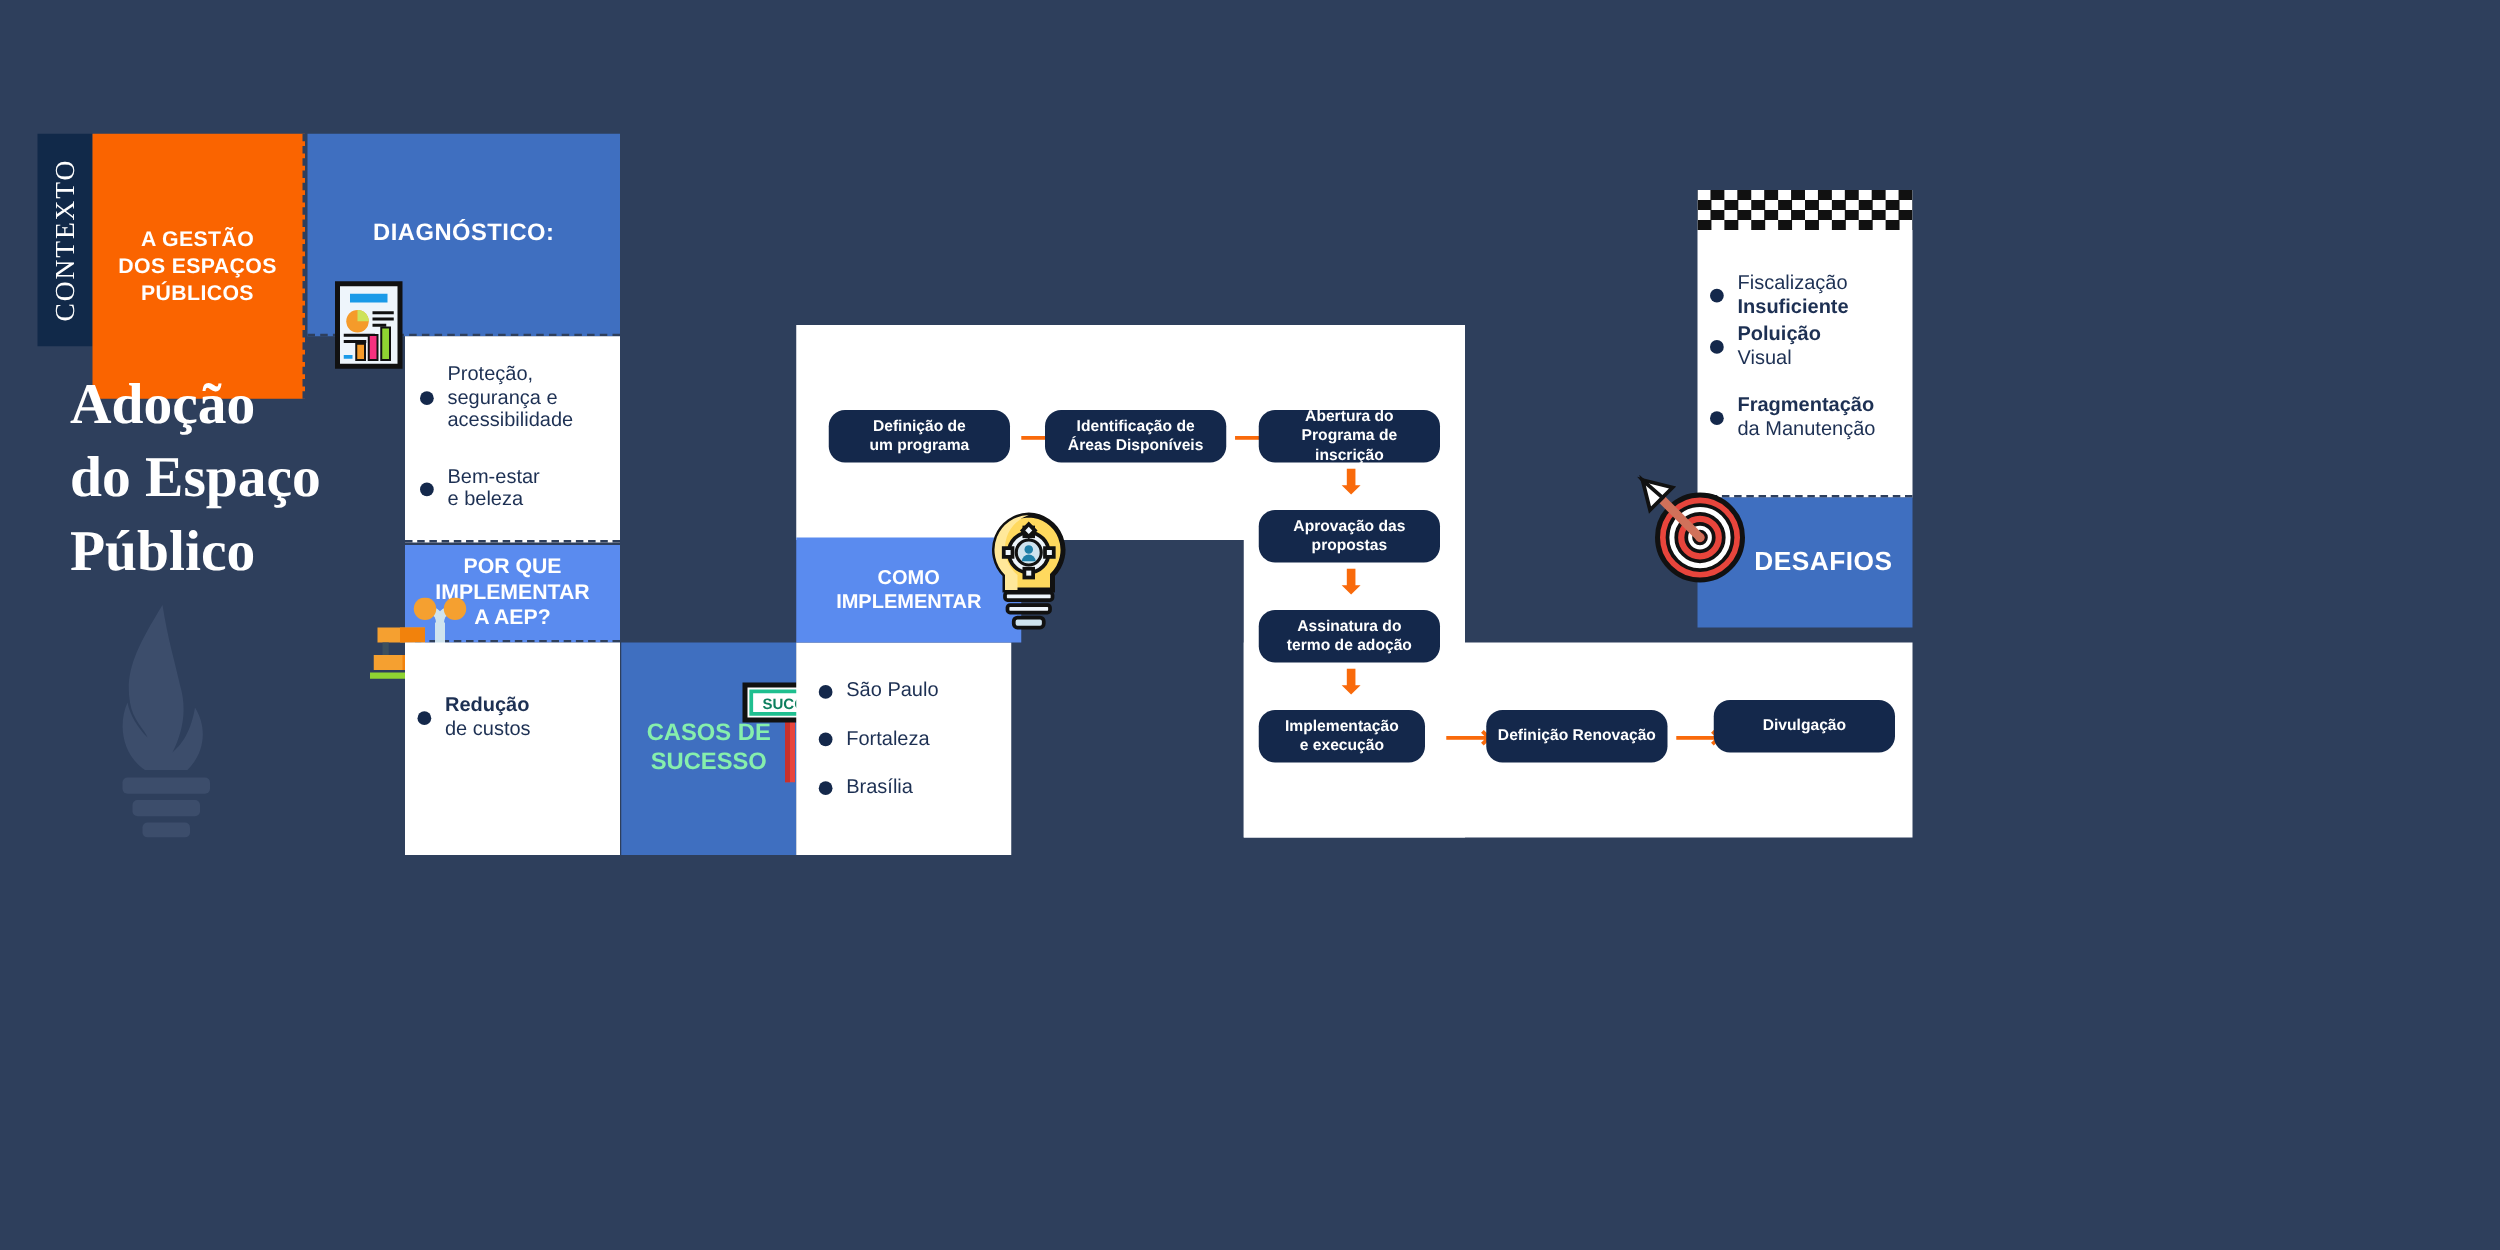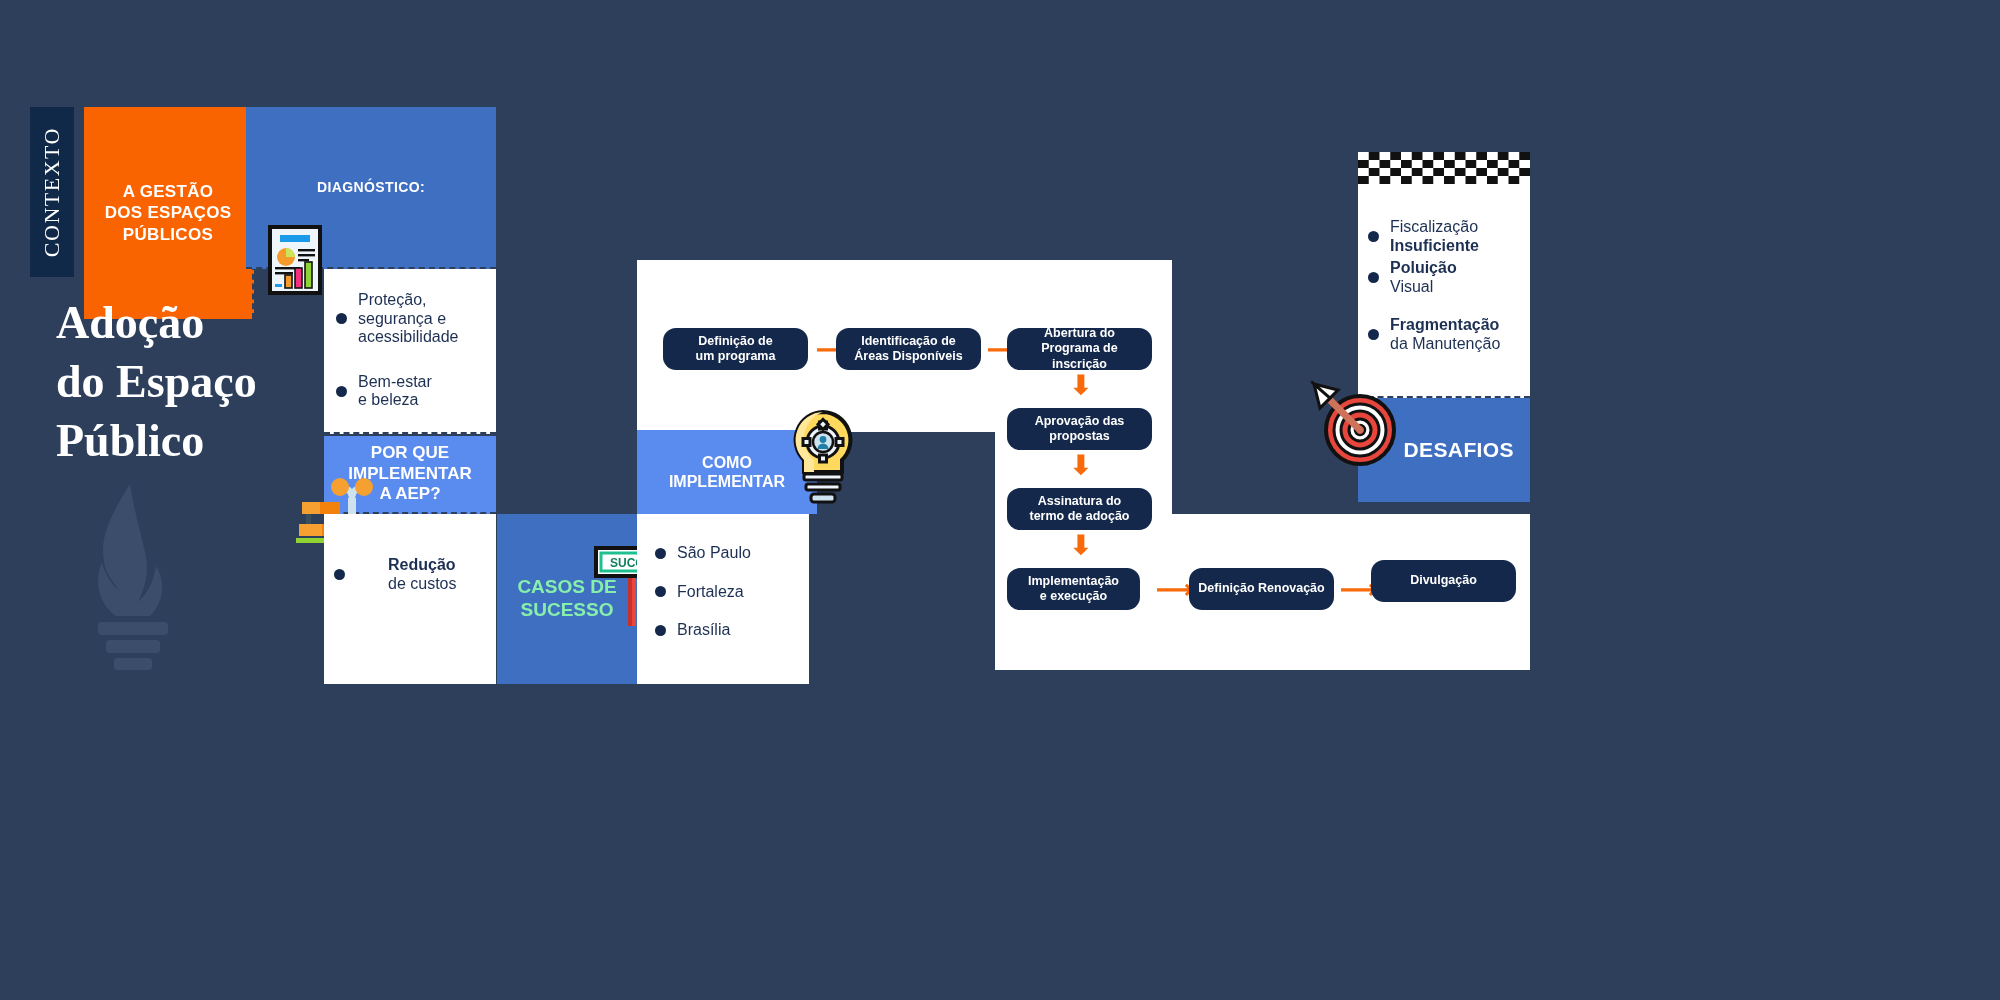--- a/index.html
+++ b/index.html
@@ -23,35 +23,34 @@
     writing-mode:vertical-rl;transform:rotate(180deg);white-space:nowrap;
   }
 
   
   #orange-block{
     left:74px;top:107px;width:170px;height:212px;
     background:#fa6400;
     display:flex;align-items:center;justify-content:center;
     border-right:2px dashed #2e3f5c;
     box-sizing:border-box;
-    margin-left:10px;
   }
   #orange-block span{
     color:#fff;font-weight:bold;font-size:17px;line-height:1.25;text-align:center;
     letter-spacing:.3px;
   }
 
   
   #diag-panel{
     left:246px;top:107px;width:250px;height:162px;
     background:#3f6fc0;
     display:flex;align-items:center;justify-content:center;
     border-bottom:2px dashed #2e3f5c;box-sizing:border-box;
   }
-  #diag-panel span{color:#fff;font-weight:bold;font-size:14px;letter-spacing:.4px;}
+  #diag-panel span{color:#fff;font-weight:bold;font-size:19px;letter-spacing:.4px;}
 
   
   #diag-list{
     left:324px;top:269px;width:172px;height:165px;background:#ffffff;
     border-bottom:2px dashed #2e3f5c;box-sizing:border-box;
     padding:22px 10px 0 12px;
   }
 
   
   #porque-panel{
@@ -206,21 +205,21 @@
   <rect x="6" y="24" width="38" height="12" fill="#f5a030"></rect>
   <rect x="24" y="24" width="20" height="12" fill="#f2820c"></rect>
   <rect x="10" y="36" width="5" height="12" fill="#3c4f5e"></rect>
   <rect x="36" y="36" width="5" height="12" fill="#3c4f5e"></rect>
   <rect x="3" y="46" width="44" height="12" fill="#f5a030"></rect>
   <rect x="26" y="46" width="21" height="12" fill="#f2820c"></rect>
   <rect x="0" y="60" width="62" height="5" fill="#8fd432"></rect>
 </svg>
 
 <div class="abs" id="porque-list">
-  <div class="bullet" style="margin-top:20px;gap:32px;">
+  <div class="bullet" style="margin-top:20px;">
     <div class="dot"></div>
     <div class="btext">
       <b>Redução</b><br>
       <span class="lt">de custos</span>
     </div>
   </div>
 </div>
 
 <div class="abs" id="casos-panel">
   <span style="white-space:pre-line">CASOS DE

